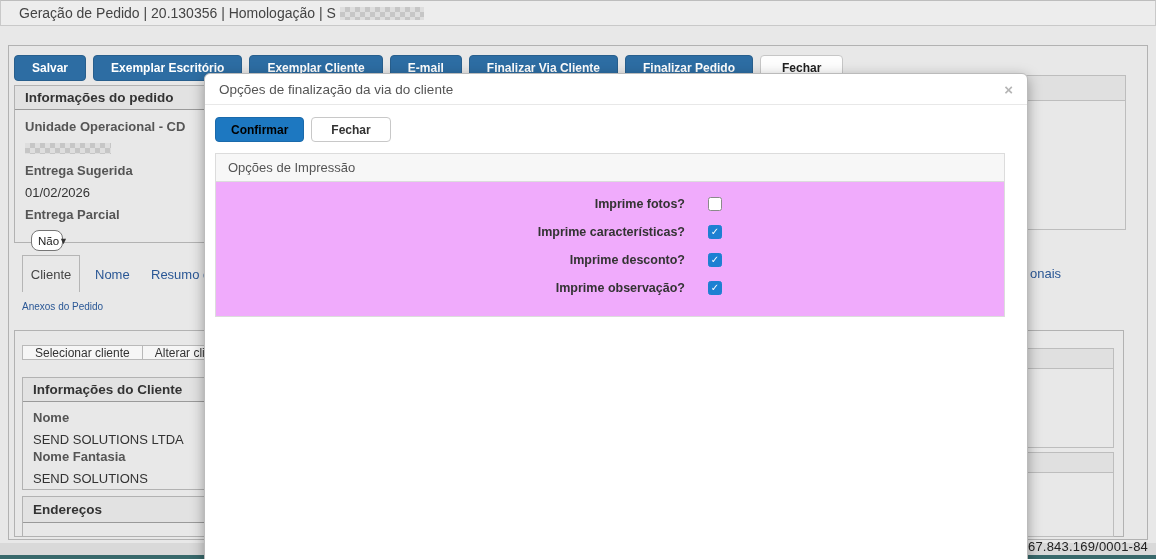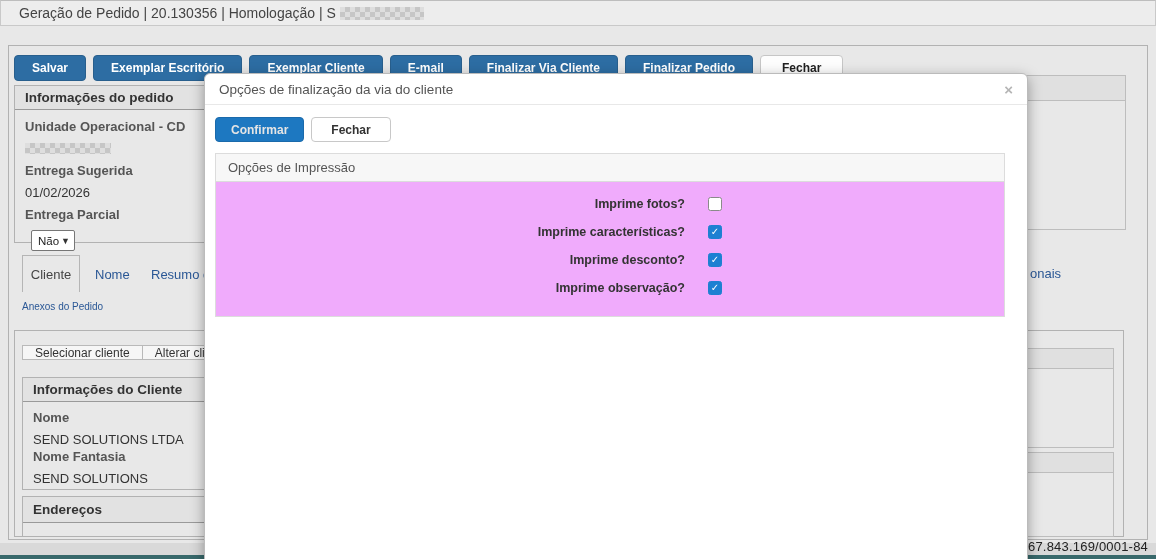--- a/index.html
+++ b/index.html
@@ -51,22 +51,22 @@
   }
   .panel-header {
     height:24px; background:#e2e2e2; border-bottom:1px solid #9a9a9a;
     display:flex; align-items:center; padding-left:10px;
     font-size:13.5px; font-weight:bold; color:#333;
   }
   .order-info-body { padding:7px 10px; font-size:13px; }
   .field-label { font-weight:bold; color:#555; margin-top:7px; }
   .field-value { color:#333; margin-top:7px; }
   .select-box {
-    margin-top:8px; margin-left:6px; width:44px; height:21px;
-    background:#fff; border:1px solid #767676; border-radius:2px;
+    margin-top:8px; margin-left:6px; width:32px; height:21px;
+    background:#fff; border:1px solid #767676; border-radius:8px;
     display:flex; align-items:center; justify-content:space-between;
     padding:0 4px 0 6px; font-size:11.5px; color:#222; cursor:pointer;
   }
   .select-box .chev { font-size:9px; color:#333; }
 
   
   .tab-active {
     left:22px; top:255px; width:58px; height:37px;
     border:1px solid #b5b5b5; border-bottom:none; background:#e8e8e8;
     display:flex; align-items:center; justify-content:center;
@@ -106,21 +106,21 @@
     height:31px; border-bottom:1px solid #e8e8e8;
     display:flex; align-items:center; padding:0 14px;
     font-size:13.5px; color:#555;
   }
   .modal-close {
     margin-left:auto; font-size:15px; font-weight:bold; color:#b5b5b5;
     cursor:pointer; line-height:1;
   }
   .modal-body { padding:12px 10px; }
   .btn-confirm {
-    height:25px; padding:0 15px; background:#1d78c1; color:#e5e5e5;
+    height:25px; padding:0 15px; background:#1d78c1; color:#000000;
     border:1px solid #1a6aab; border-radius:4px; font-weight:bold;
     font-size:12px; display:flex; align-items:center; cursor:pointer;
     font-family:inherit;
   }
   .btn-modal-close {
     height:25px; padding:0 19px; background:#fff; color:#333;
     border:1px solid #c8c8c8; border-radius:4px; font-weight:bold;
     font-size:12px; display:flex; align-items:center; cursor:pointer;
     font-family:inherit; margin-left:7px;
   }

